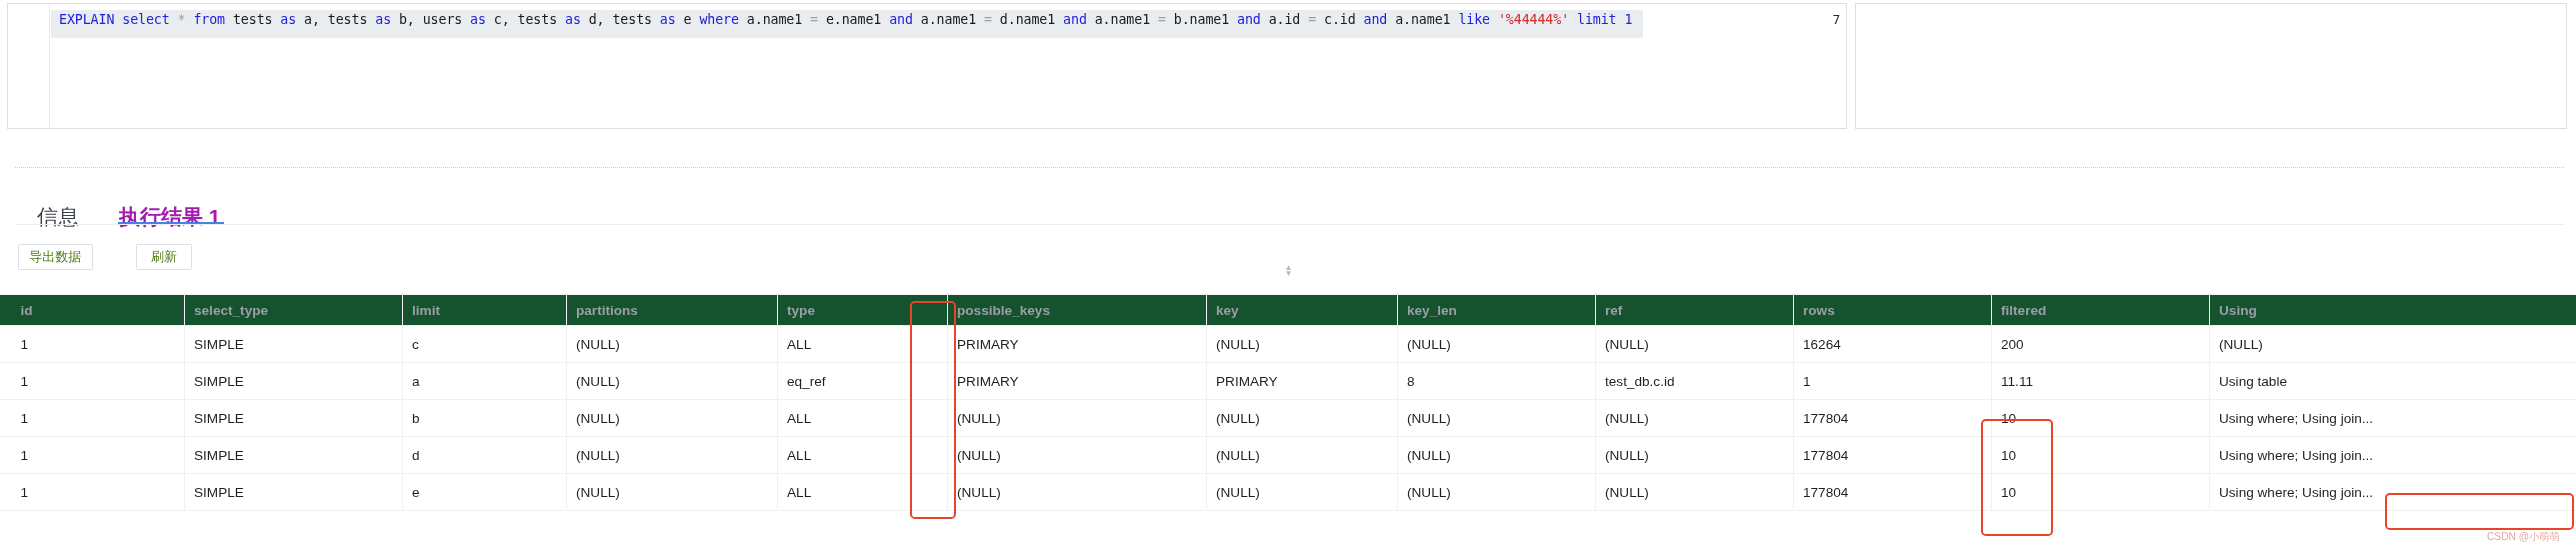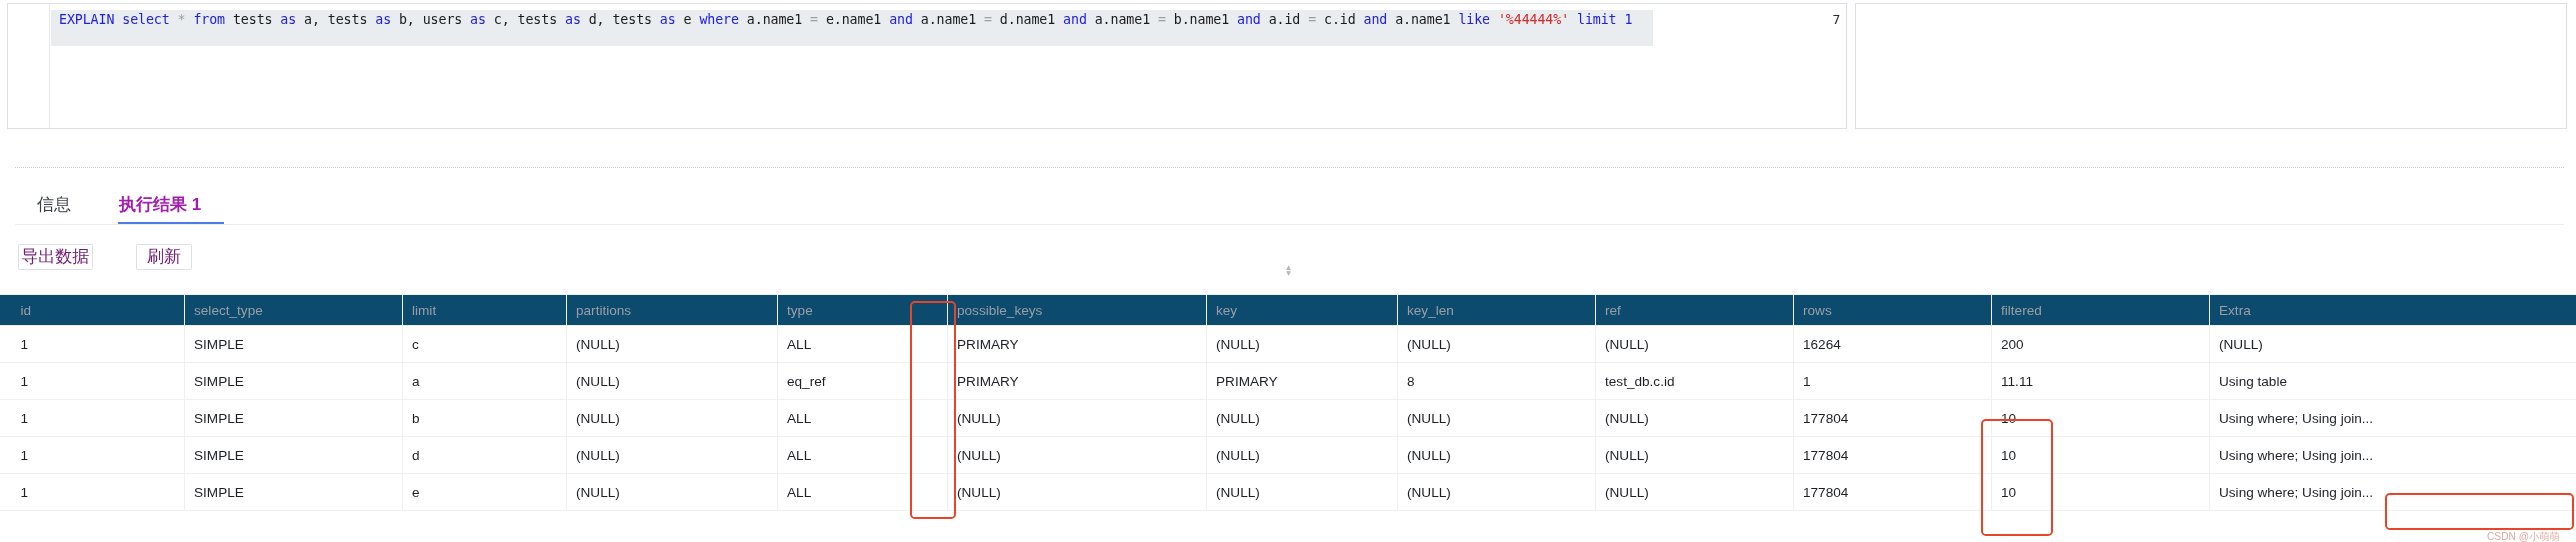--- a/index.html
+++ b/index.html
@@ -40,24 +40,24 @@
   }
   .linenum {
     position: absolute; right: 5.5px; top: 7.5px;
     font-family: "DejaVu Sans Mono", monospace;
     font-size: 13px; color: #2c2c2c;
     letter-spacing: 0px;
   }
   .code-line {
     position: absolute;
     left: 43px; top: 5.5px;
-    height: 36px; line-height: 20px;
+    height: 28px; line-height: 20px;
     white-space: nowrap;
     background: #e9edf0;
-    padding-left: 8.2px; padding-right: 21px;
+    padding-left: 8.2px; padding-right: 11px;
     font-family: "DejaVu Sans Mono", monospace;
     font-size: 13.3px;
     color: #1a1a1a;
     letter-spacing: -0.1px;
   }
   .kw { color: #2020e0; }
   .op-star { color: #9aa0a6; }
   .eq { color: #9aa0a6; }
   .str { color: #d42a2a; }
   .plain { color: #1a1a1a; }
@@ -78,23 +78,23 @@
     width: 2549px; height: 0;
     border-top: 0.7px dotted #c9cdd2;
   }
 
   
   .tabbar {
     position: absolute; left: 0; top: 187px;
     width: 2576px; height: 37px;
   }
   .tab {
-    position: absolute; top: 0;
+    position: absolute; top: 12px;
     height: 36px; line-height: 36px;
-    font-size: 17px;
+    font-size: 21px;
     color: #303133;
     cursor: pointer;
     white-space: nowrap;
   }
   .tab-info { left: 37px; font-weight: 400; color: #3a3f45; }
   .tab-result { left: 119px; font-weight: 700; color: #a21caf; }
   .tab-underline {
     position: absolute; left: 118px; top: 35px;
     width: 106px; height: 2.7px; background: #4a7fe8;
   }
@@ -106,22 +106,22 @@
   
   .toolbar {
     position: absolute; left: 0; top: 237px;
     width: 2576px; height: 41px;
   }
   .btn {
     position: absolute; top: 6.8px;
     height: 26px;
     border: 0.7px solid #dcdfe6;
     background: #ffffff;
-    color: #701a75;
-    font-size: 17px;
+    color: #4d7c0f;
+    font-size: 13px;
     border-radius: 1.4px;
     cursor: pointer;
     display: flex; align-items: center; justify-content: center;
     white-space: nowrap;
   }
   .btn-export { left: 17.7px; width: 75px; }
   .btn-refresh { left: 136px; width: 56px; }
 
   
   .table-wrap {
@@ -139,23 +139,23 @@
     text-align: left;
     padding: 0 0 0 9.5px;
     font-size: 13.6px;
     border-right: 0.7px solid #eef0f2;
     border-bottom: 0.7px solid #eef0f2;
     overflow: hidden; white-space: nowrap; text-overflow: ellipsis;
   }
   table.rs th {
     height: 31px;
     color: #9b9fa5;
-    font-weight: 400;
+    font-weight: 700;
     border-top: 0.7px solid #eef0f2;
-    background: #0c4a6e;
+    background: #14532d;
   }
   table.rs td {
     height: 37px;
     color: #1d2025;
   }
   td.nullv { color: #a8acb2; }
   table.rs tr td:first-child, table.rs tr th:first-child { padding-left: 20.4px; }
 
   
   col.c-id        { width: 184px; }
@@ -245,21 +245,21 @@
           <th>select_type</th>
           <th>limit</th>
           <th>partitions</th>
           <th>type</th>
           <th>possible_keys</th>
           <th>key</th>
           <th>key_len</th>
           <th>ref</th>
           <th>rows</th>
           <th>filtered</th>
-          <th>Extra</th>
+          <th>Using</th>
         </tr>
     </thead>
     <tbody id="table-body">
         <tr>
           <td>1</td>
           <td>SIMPLE</td>
           <td>c</td>
           <td class="nullv">(NULL)</td>
           <td>ALL</td>
           <td>PRIMARY</td>

